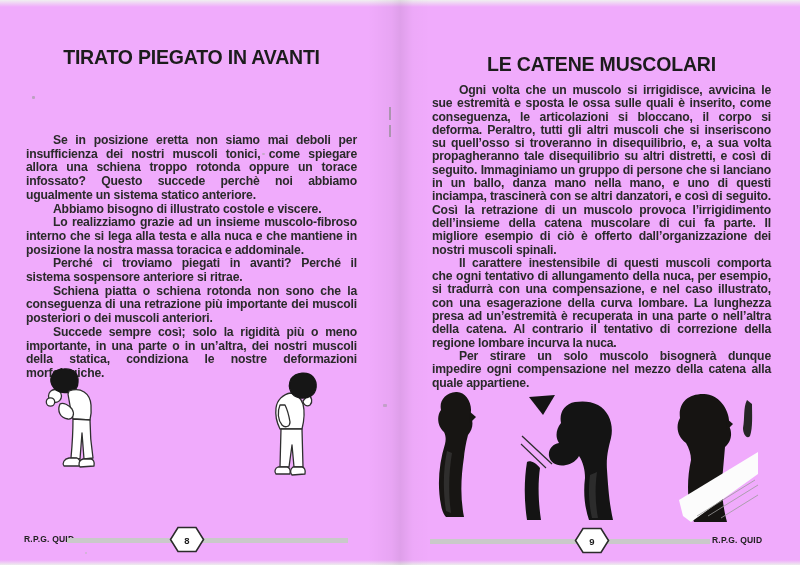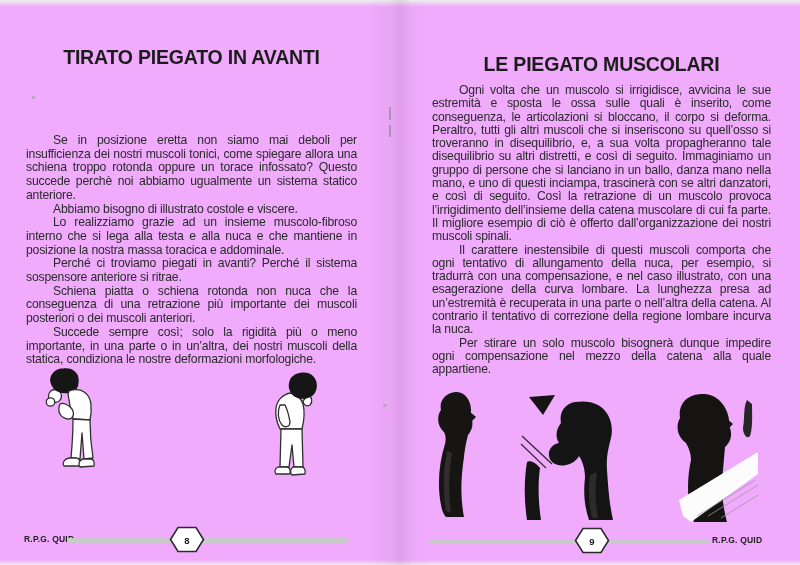--- a/index.html
+++ b/index.html
@@ -21,21 +21,21 @@
   .title{
     position:absolute;margin:0;text-align:center;
     font-weight:700;font-size:19.5px;line-height:24px;
     color:#1c1c1c;letter-spacing:-0.2px;
   }
   .title-left{left:26px;top:45px;width:331px;}
   .title-right{left:432px;top:52px;width:339px;}
   .title-line{display:block;}
   .body{
     position:absolute;text-align:justify;
-    font-size:12.2px;line-height:13.7px;letter-spacing:-0.18px;
+    font-size:12.2px;line-height:13.7px;letter-spacing:-0.18px;font-weight:bold;
   }
   .body-left{left:26px;top:97px;width:331px;margin-top:37px;}
   .body-right{left:432px;top:84px;width:339px;line-height:13.3px;}
   .para{margin:0;text-indent:27px;}
   .fig{position:absolute;}
   .fig-bow-1{left:45px;top:367px;}
   .fig-bow-2{left:266px;top:371px;}
   .photo-1{left:433px;top:391px;}
   .photo-2{left:520px;top:380px;}
   .photo-3{left:663px;top:392px;}
@@ -80,21 +80,21 @@
   <section>
     <h1 class="title title-left">
       <span class="title-line">TIRATO PIEGATO IN AVANTI</span>
     </h1>
 
     <div class="body body-left">
       <p class="para">Se in posizione eretta non siamo mai deboli per insufficienza dei nostri muscoli tonici, come spiegare allora una schiena troppo rotonda oppure un torace infossato? Questo succede perchè noi abbiamo ugualmente un sistema statico anteriore.</p>
       <p class="para">Abbiamo bisogno di illustrato costole e viscere.</p>
       <p class="para">Lo realizziamo grazie ad un insieme muscolo-fibroso interno che si lega alla testa e alla nuca e che mantiene in posizione la nostra massa toracica e addominale.</p>
       <p class="para">Perché ci troviamo piegati in avanti? Perché il sistema sospensore anteriore si ritrae.</p>
-      <p class="para">Schiena piatta o schiena rotonda non nuca che la conseguenza di una retrazione più importante dei muscoli posteriori o dei muscoli anteriori.</p>
+      <p class="para">Schiena piatta o schiena rotonda non sono che la conseguenza di una retrazione più importante dei muscoli posteriori o dei muscoli anteriori.</p>
       <p class="para">Succede sempre così; solo la rigidità più o meno importante, in una parte o in un’altra, dei nostri muscoli della statica, condiziona le nostre deformazioni morfologiche.</p>
     </div>
 
     <svg class="fig fig-bow-1 line-art" width="58" height="108" viewBox="0 0 58 108">
       <circle cx="10" cy="29" r="6.5"></circle>
       <circle cx="5.5" cy="35" r="4.2"></circle>
       <path class="hair" d="M7,18 C3,9 10,2 19,2 C28,1 34,7 33,15 C33,20 30,24 25,25 C16,27 10,24 7,18 Z"></path>
       <path d="M24,24 C36,20 45,26 46,38 C46.5,44 46,49 45,53 L28,52 C26,44 24,34 23,27 Z"></path>
       <path d="M15,37 C12,44 15,51 23,52 C28,52.5 30,47 27,42 C24,38 18,35 15,37 Z"></path>
       <path d="M28,52 C28,66 27,80 26,91 L35,92 L37,66 L39,92 L48,91 C46,78 45,64 45,53 Z"></path>
@@ -114,21 +114,21 @@
 
     <div class="imprint imprint-left">R.P.G. QUID</div>
     <div class="bar bar-left"></div>
     <svg class="hex hex-left" width="36" height="27" viewBox="0 0 36 27">
       <polygon points="9,1.5 27,1.5 34.5,13.5 27,25.5 9,25.5 1.5,13.5"></polygon>
       <text x="18" y="17.5">8</text>
     </svg>
   </section>
 
   <section>
-    <h1 class="title title-right">LE PIEGATO MUSCOLARI</h1>
+    <h1 class="title title-right">LE CATENE MUSCOLARI</h1>
 
     <div class="body body-right">
       <p class="para">Ogni volta che un muscolo si irrigidisce,  avvicina le sue estremità e sposta le ossa sulle quali è inserito, come conseguenza, le articolazioni si bloccano, il corpo si deforma. Peraltro, tutti gli altri muscoli che si inseriscono su quell’osso si troveranno in disequilibrio, e, a sua volta propagheranno tale disequilibrio su altri distretti, e così di seguito. Immaginiamo un gruppo di persone che si lanciano in un ballo, danza mano nella mano, e uno di questi inciampa, trascinerà con se altri danzatori, e così di seguito. Così la retrazione di un muscolo provoca l’irrigidimento dell’insieme della catena muscolare di cui fa parte. Il migliore esempio di ciò è offerto dall’organizzazione dei nostri muscoli spinali.</p>
       <p class="para">Il carattere inestensibile di questi muscoli comporta che ogni tentativo di allungamento della nuca, per esempio, si tradurrà con una compensazione, e nel caso illustrato, con una esagerazione della curva lombare. La lunghezza presa ad un’estremità è recuperata in una parte o nell’altra della catena. Al contrario il tentativo di correzione della regione lombare incurva la nuca.</p>
       <p class="para">Per stirare un solo muscolo bisognerà dunque impedire ogni compensazione nel mezzo della catena alla quale appartiene.</p>
     </div>
 
     <svg class="fig photo photo-1" width="50" height="126" viewBox="0 0 50 126">
       <path fill="#171513" d="M23,1 C12,2 6,10 8,19 C3,26 5,36 11,41 C13,45 13,49 12,53 C6,72 4,94 8,114 C9,120 11,124 13,126 L31,126 C27,106 28,86 31,66 C32,56 34,48 35,44 C40,38 41,30 37,25 C41,14 33,0 23,1 Z"></path>
       <path fill="#171513" d="M36,20 L43,26 L37,32 Z"></path>

